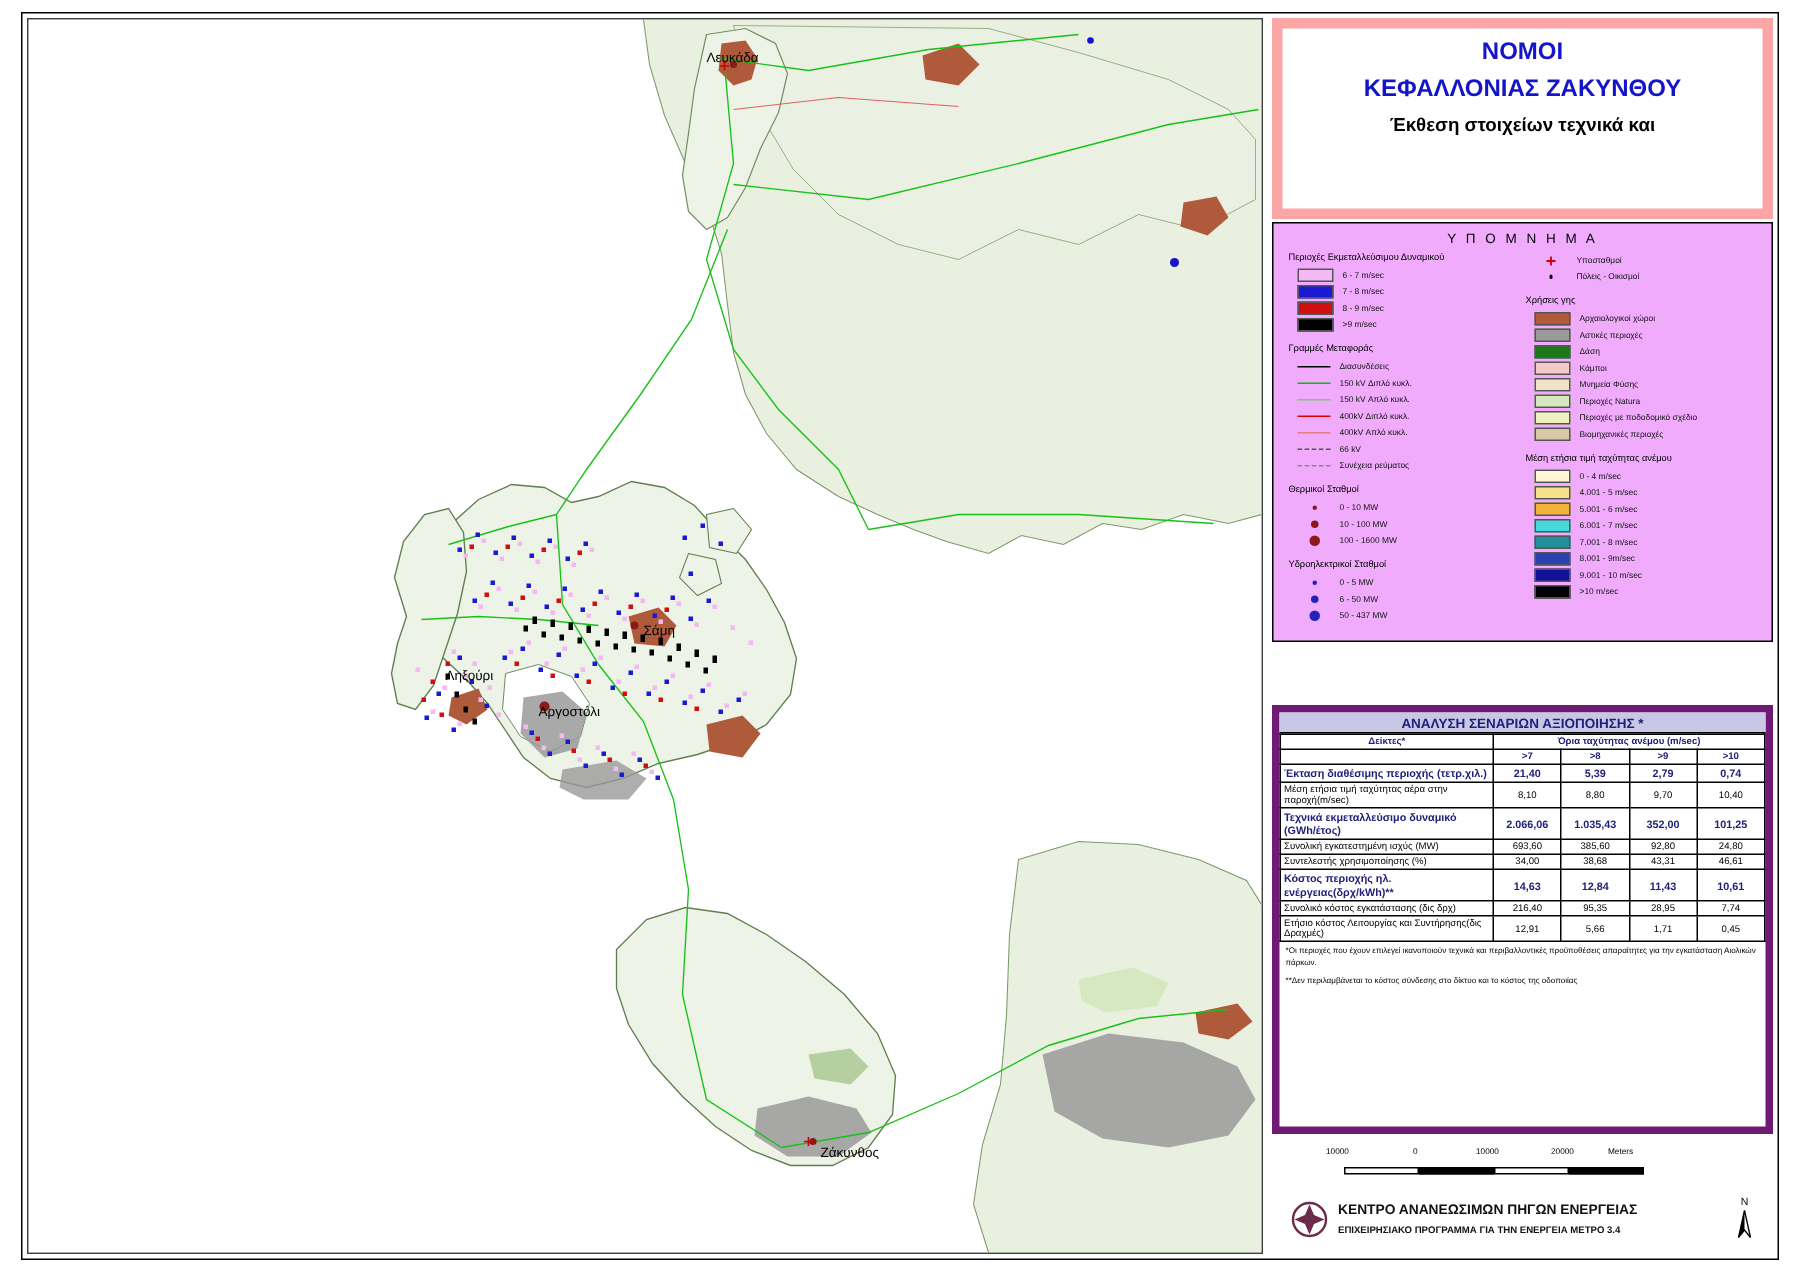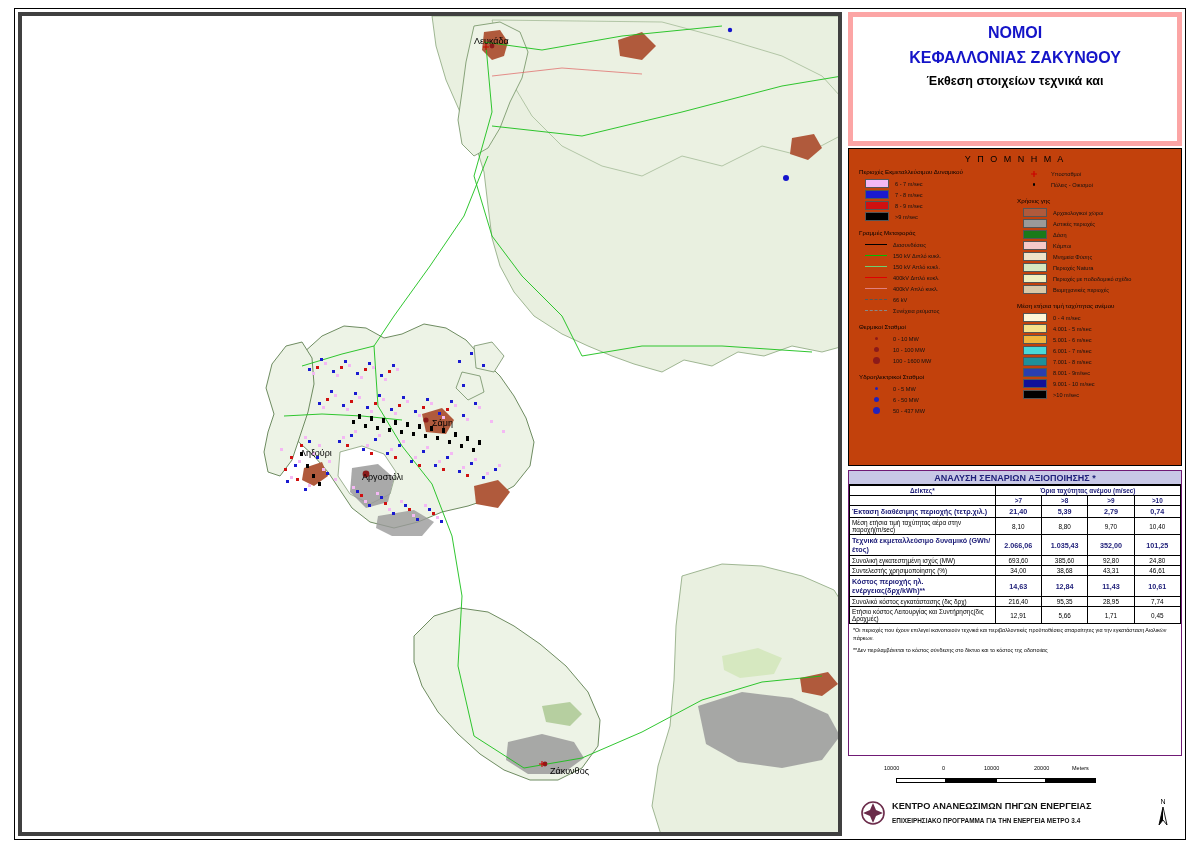--- a/index.html
+++ b/index.html
@@ -29,21 +29,21 @@
     border: 1px solid #000;
     box-sizing: border-box;
   }
   
   #map-panel {
     position: absolute;
     left: 18px;
     top: 12px;
     width: 824px;
     height: 824px;
-    border: 4px solid #404040;
+    border: 1px solid #404040;
     background: #ffffff;
     box-sizing: border-box;
     overflow: hidden;
   }
   #map-svg { display: block; }
   .map-label {
     position: absolute;
     font-family: "Liberation Sans", sans-serif;
     font-size: 9px;
     color: #000;
@@ -57,21 +57,21 @@
     width: 334px;
     height: 824px;
   }
   
   #title-box {
     position: absolute;
     left: 0;
     top: 0;
     width: 334px;
     height: 134px;
-    border: 5px solid #fca5a5;
+    border: 7px solid #fca5a5;
     box-sizing: border-box;
     text-align: center;
     background: #fff;
   }
   #title-box .t1 {
     color: #1414c8;
     font-weight: bold;
     font-size: 16px;
     line-height: 19px;
     margin-top: 6px;
@@ -82,24 +82,24 @@
     font-size: 12.5px;
     line-height: 16px;
     margin-top: 6px;
   }
   
   #legend-box {
     position: absolute;
     left: 0;
     top: 136px;
     width: 334px;
-    height: 318px;
+    height: 280px;
     border: 1px solid #000;
     box-sizing: border-box;
-    background: #c2410c;
+    background: #f0abfc;
     font-size: 6px;
     color: #000;
   }
   #legend-title {
     text-align: center;
     font-size: 9px;
     letter-spacing: 2px;
     margin-top: 5px;
     margin-bottom: 4px;
   }
@@ -149,21 +149,21 @@
   .lg-dot-blue { border-radius: 50%; background: #2222bb; }
   .lg-txt { font-size: 5.6px; color: #111; }
   .lg-gap { height: 7px; }
   
   #table-box {
     position: absolute;
     left: 0;
     top: 458px;
     width: 334px;
     height: 286px;
-    border: 1px solid #701a75;
+    border: 5px solid #701a75;
     box-sizing: border-box;
     background: #fff;
   }
   #table-box .tbl-title {
     background: #c8c8e6;
     border-bottom: 1px solid #000;
     text-align: center;
     font-size: 9px;
     font-weight: bold;
     color: #20207a;

